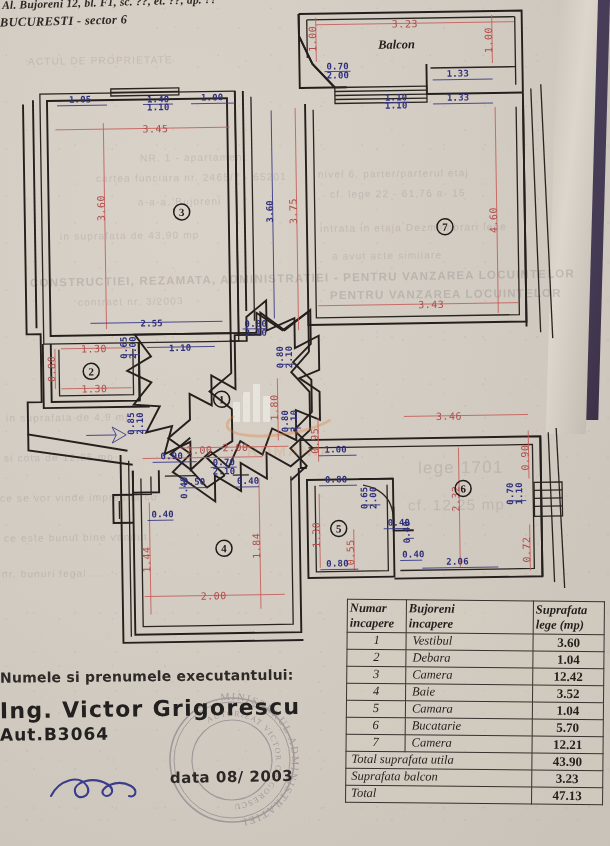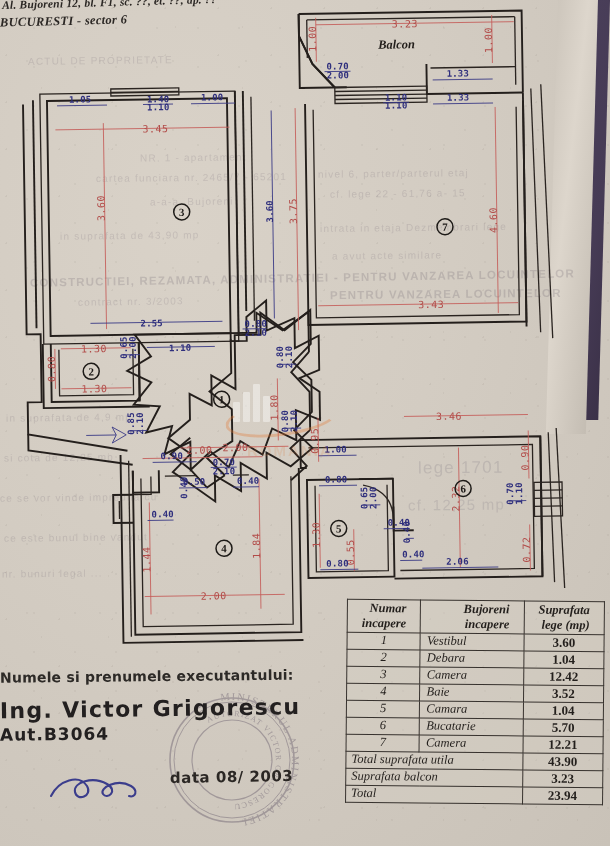--- a/index.html
+++ b/index.html
@@ -69,21 +69,21 @@
 
   
   #tbl-wrap{position:absolute;left:346px;top:600px;width:258px;
      transform:rotate(.55deg);}
   table{border-collapse:collapse;width:100%;background:rgba(216,209,199,.35);}
   table td,table th{
     border:1px solid #37322e;padding:0px 3px;font-size:12.5px;
     font-family:"Liberation Serif",serif;font-style:italic;color:#231f1c;
     line-height:1.18;
   }
-  thead th{font-weight:bold;text-align:right;font-size:12.5px;padding:1px 14px;}
+  thead th{font-weight:bold;text-align:left;font-size:12.5px;padding:1px 2px;}
   td.num{text-align:center;width:52px;}
   td.den{text-align:left;padding-left:6px;}
   td.sup{text-align:center;width:64px;font-style:normal;font-weight:bold;font-size:13px;}
   td.tot{text-align:left;padding-left:5px;font-weight:normal;}
   .thin{height:17px;}
 
   
   #sig{position:absolute;left:0px;top:668px;width:330px;font-weight:bold;}
   #sig .l1{font-family:"DejaVu Sans",sans-serif;font-size:14px;color:#2d2a27;
     letter-spacing:.2px;transform:rotate(-.6deg);}
@@ -105,21 +105,21 @@
 <div id="paper"></div>
 <div id="backing"></div>
 <div id="paper-edge"></div>
 
 <div id="hdr1">Al. Bujoreni 12, bl. F1, sc. ??, et. ??, ap. ??</div>
 <div id="hdr2">BUCURESTI - sector 6</div>
 
 <div class="ghost" style="left:28px;top:55px;transform:rotate(-.7deg)">ACTUL DE PROPRIETATE</div>
 <div class="ghost" style="left:140px;top:152px;transform:rotate(-.6deg)">NR. 1 - apartament</div>
 <div class="ghost" style="left:96px;top:172px;transform:rotate(-.6deg)">cartea funciara nr. 2465/7 - 65201</div>
-<div class="ghost" style="left:150px;top:196px;transform:rotate(-.6deg)">a-a-a. Bujoreni</div>
+<div class="ghost" style="left:138px;top:196px;transform:rotate(-.6deg)">a-a-a. Bujoreni</div>
 <div class="ghost" style="left:60px;top:230px;transform:rotate(-.6deg)">in suprafata de 43,90 mp</div>
 <div class="ghost big" style="left:30px;top:272px;transform:rotate(-1deg)">CONSTRUCTIEI, REZAMATA, ADMINISTRATIEI - PENTRU VANZAREA LOCUINTELOR</div>
 <div class="ghost" style="left:78px;top:296px;transform:rotate(-.8deg)">contract nr. 3/2003</div>
 <div class="ghost" style="left:6px;top:412px;transform:rotate(-.6deg)">in suprafata de 4,9 mp</div>
 <div class="ghost" style="left:4px;top:452px;transform:rotate(-.6deg)">si cota de 12,25 mp</div>
 <div class="ghost" style="left:0px;top:492px;transform:rotate(-.6deg)">ce se vor vinde impreuna cu</div>
 <div class="ghost" style="left:318px;top:168px;transform:rotate(-.6deg)">nivel 6, parter/parterul etaj</div>
 <div class="ghost" style="left:330px;top:188px;transform:rotate(-.6deg)">cf. lege 22 - 61,76 a- 15</div>
 <div class="ghost" style="left:320px;top:222px;transform:rotate(-.6deg)">intrata in etaja Dezmembrari lege</div>
 <div class="ghost" style="left:332px;top:250px;transform:rotate(-.6deg)">a avut acte similare</div>
@@ -574,21 +574,21 @@
       <tr class="thin">
         <td class="tot" colspan="2">Total suprafata utila</td>
         <td class="sup">43.90</td>
       </tr>
       <tr class="thin">
         <td class="tot" colspan="2">Suprafata balcon</td>
         <td class="sup">3.23</td>
       </tr>
       <tr class="thin">
         <td class="tot" colspan="2">Total</td>
-        <td class="sup">23.94</td>
+        <td class="sup">47.13</td>
       </tr>
     </tbody>
   </table>
 </div>
 
 <svg id="stamp" viewBox="0 0 148 148">
   <defs>
     <path id="arcOut" d="M14,74 a60,60 0 1,1 120,0 a60,60 0 1,1 -120,0"></path>
     <path id="arcIn" d="M30,74 a44,44 0 1,1 88,0 a44,44 0 1,1 -88,0"></path>
   </defs>

